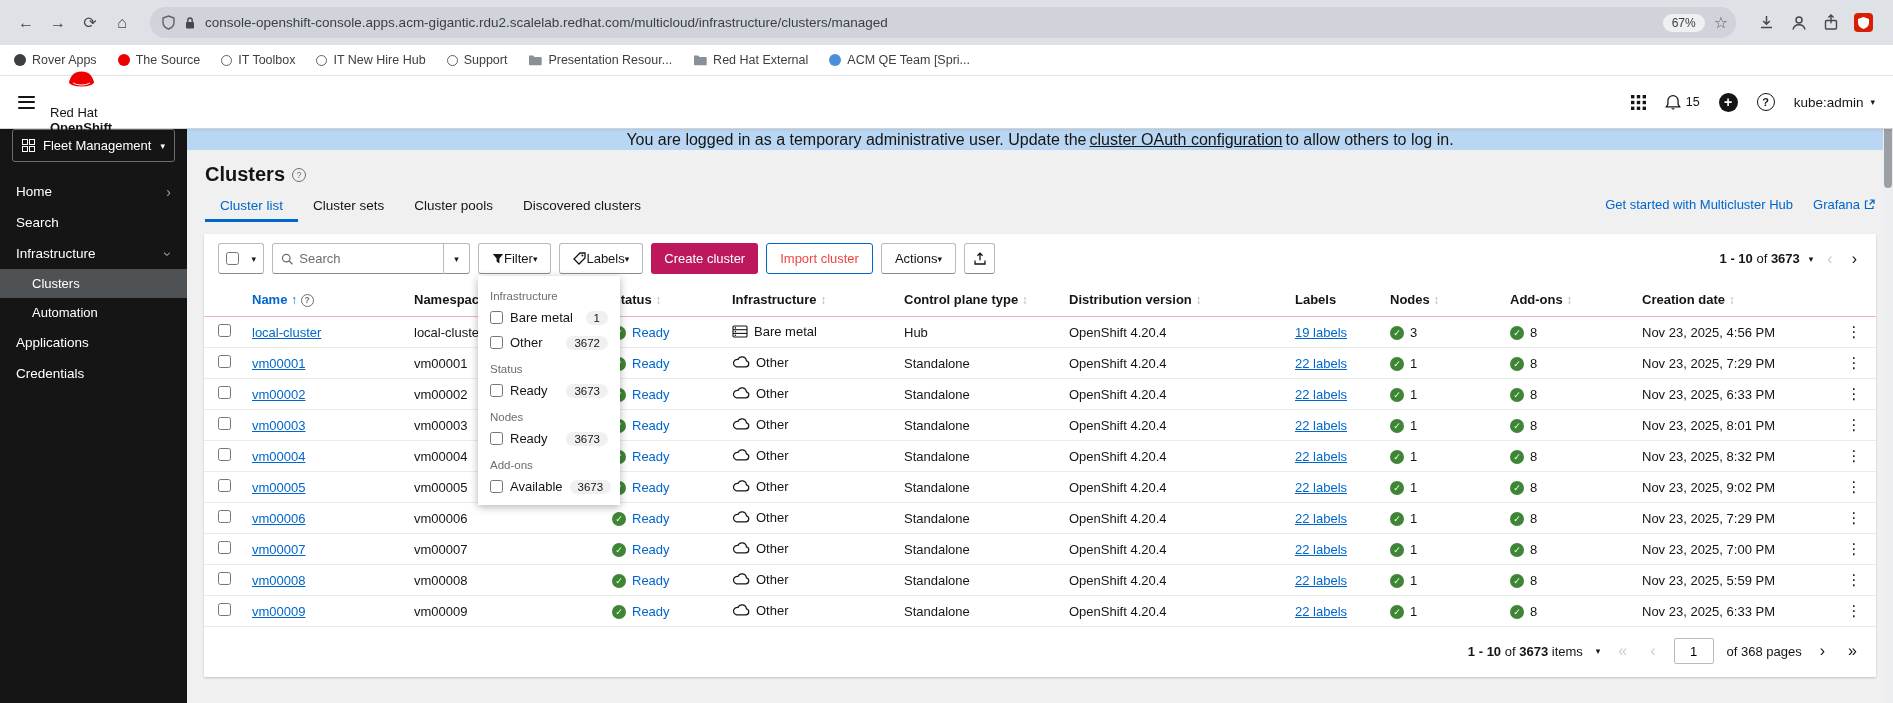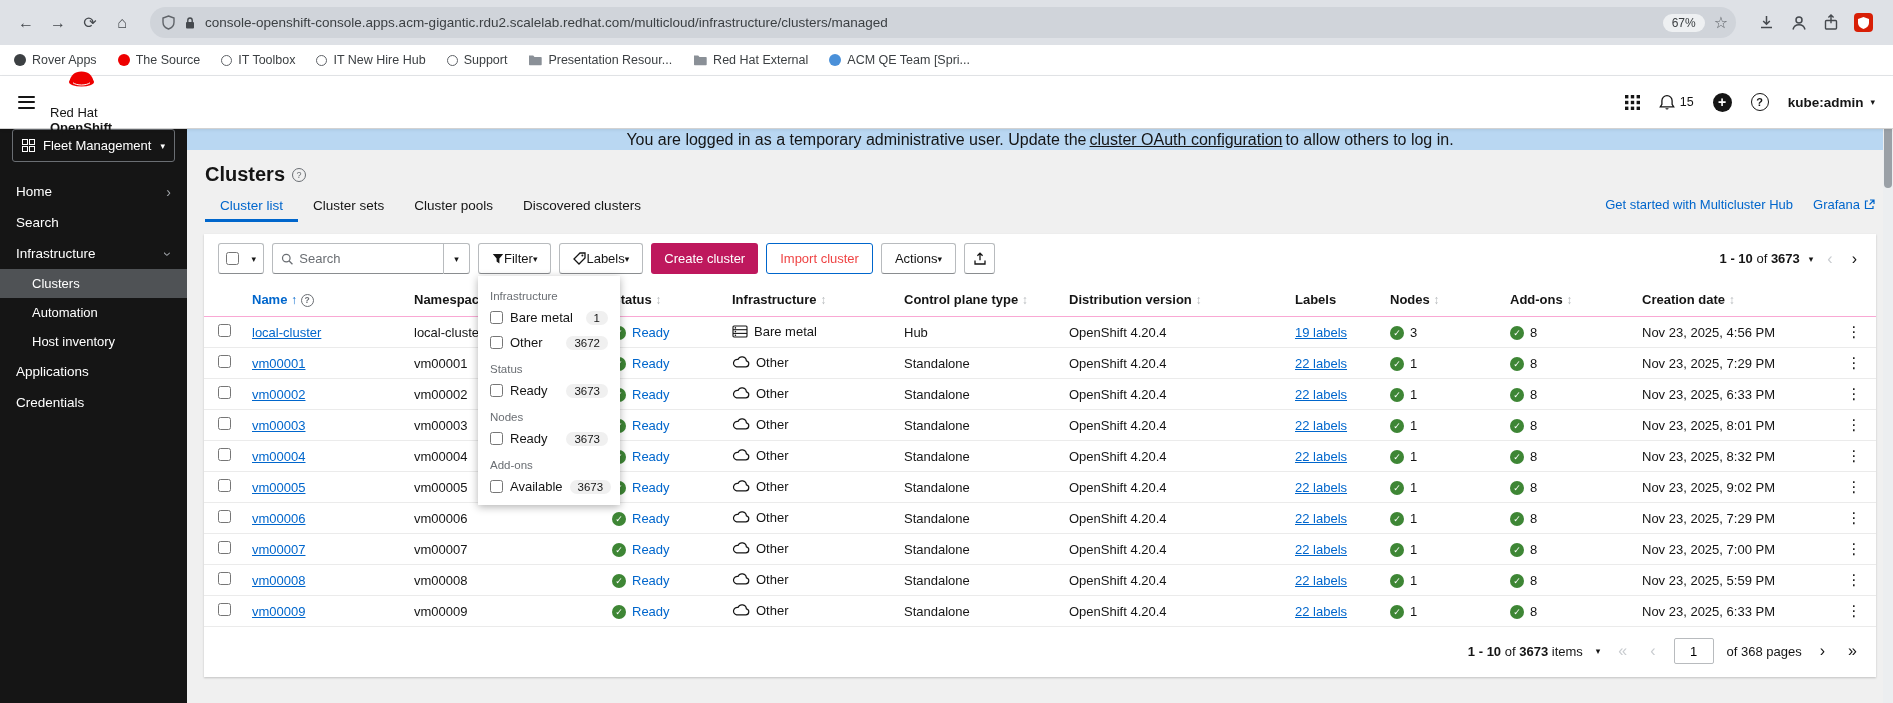--- a/index.html
+++ b/index.html
@@ -27,21 +27,21 @@
   .hamburger { display:flex; flex-direction:column; gap:3.5px; width:17px; cursor:pointer; }
   .hamburger span { height:2px; background:#151515; border-radius:1px; }
   .brand { display:flex; align-items:center; gap:16px;flex-direction:column; }
   .brand-text { font-size:13px; line-height:1.15; }
   .brand-text .l2 { font-weight:700; }
   .masthead-right { margin-left:auto; display:flex; align-items:center; gap:19px; }
   .mh-ico { display:flex; align-items:center; gap:5px; color:#151515; cursor:pointer; }
   .bell-count { font-size:12.5px; }
   .plus-circle { width:19px; height:19px; border-radius:50%; background:#151515; color:#fff; display:flex; align-items:center; justify-content:center; font-size:14px; font-weight:700; line-height:1; }
   .help-circle { width:18px; height:18px; border-radius:50%; border:1.6px solid #151515; display:flex; align-items:center; justify-content:center; font-size:11px; font-weight:700; }
-  .user-menu { display:flex; align-items:center; gap:7px; font-size:13.5px; cursor:pointer;font-weight:bold; }
+  .user-menu { display:flex; align-items:center; gap:7px; font-size:13.5px; cursor:pointer; }
   .caret { font-size:9px; color:inherit; }
 
   
   .layout { display:flex; height:574px; }
   .sidebar { width:187px; background:#151515; color:#fff; flex-shrink:0; }
   .perspective { margin:0 12px 14px; border:1px solid #6a6e73; border-radius:3px; height:33px; display:flex; align-items:center; gap:8px; padding:0 9px; font-size:13px; cursor:pointer; }
   .perspective .caret { margin-left:auto; color:#fff; }
   .nav-item { height:31px; display:flex; align-items:center; padding:0 16px; font-size:13.5px; cursor:pointer; color:#fff; }
   .nav-item.sub { padding-left:32px; height:29px; font-size:13px; }
   .nav-item.active { background:#4f5255; }
@@ -265,23 +265,20 @@
         <div class="nav-item">
           <span>Infrastructure</span>
           <span class="nav-chev down">›</span>
         </div>
         <div class="nav-item sub active">
           <span>Clusters</span>
         </div>
         <div class="nav-item sub">
           <span>Automation</span>
         </div>
-        <div class="nav-item sub">
-          <span>Host inventory</span>
-        </div>
         <div class="nav-item">
           <span>Applications</span>
         </div>
         <div class="nav-item">
           <span>Credentials</span>
         </div>
       </div>
   </div>
 
   <div class="content">

